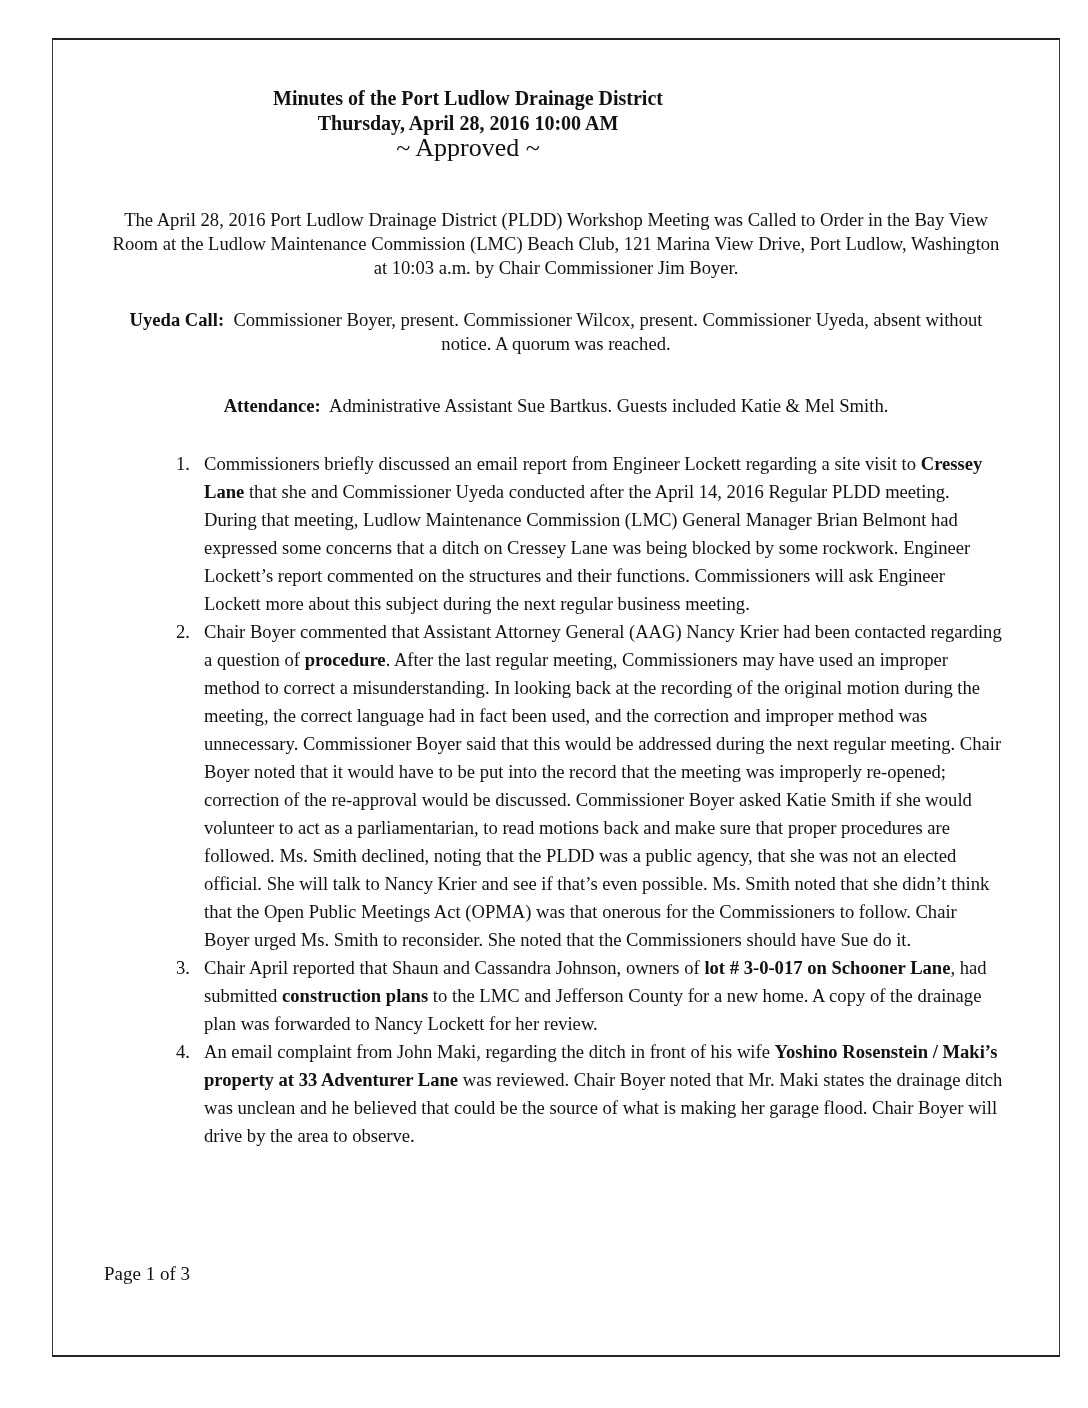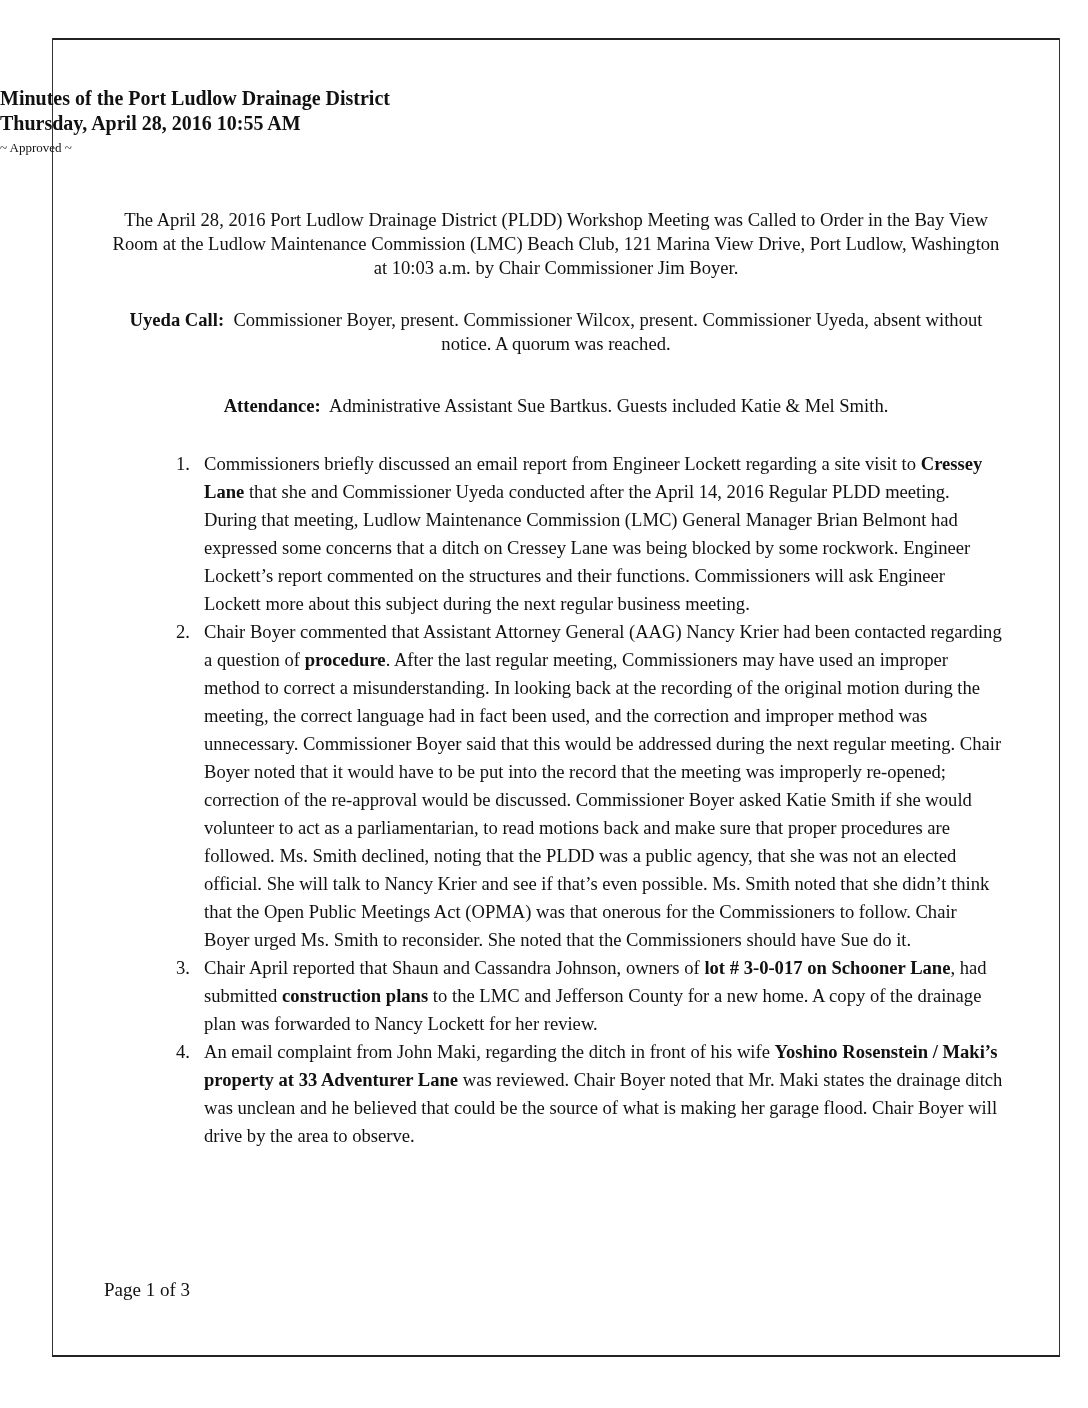--- a/index.html
+++ b/index.html
@@ -2,45 +2,45 @@
 <html><head>
 <meta charset="utf-8">
 <style>
   html, body { margin: 0; padding: 0; background: #ffffff; }
   body { width: 1088px; height: 1408px; position: relative; overflow: hidden;
          font-family: "Liberation Serif", "DejaVu Serif", serif; color: #111; }
   .frame-top { position: absolute; left: 52px; top: 38px; width: 1008px; height: 0; border-top: 2px solid #222; }
   .frame-left { position: absolute; left: 52px; top: 38px; width: 0; height: 1318px; border-left: 1px solid #333; }
   .frame-right { position: absolute; left: 1059px; top: 38px; width: 0; height: 1318px; border-left: 1px solid #333; }
   .frame-bottom { position: absolute; left: 52px; top: 1355px; width: 1008px; height: 0; border-top: 2px solid #222; }
-  .header { position: absolute; left: 0; width: 904px; top: 86px; text-align: left; }
+  .header { position: absolute; left: 16px; width: 904px; top: 86px; text-align: center; }
   .header .line { font-weight: bold; font-size: 20px; line-height: 25px; }
-  .header .status { font-size: 13px; line-height: 24px; }
+  .header .status { font-size: 26px; line-height: 24px; }
   .para { position: absolute; left: 111px; width: 890px; font-size: 18.6px; line-height: 24px; text-align: center; }
   .p-intro { top: 208px; }
   .p-roll { top: 308px; }
   .p-att { top: 380px; margin-top: 14px; }
   .items { position: absolute; left: 166px; top: 450px; width: 840px; margin: 0; padding: 0; list-style: none;
            font-size: 18.6px; line-height: 28px; }
   .items li { position: relative; padding-left: 38px; }
   .items .num { position: absolute; left: 10px; top: 0; }
   b { font-weight: bold; }
-  .footer { position: absolute; left: 104px; top: 1262px; font-size: 19px; line-height: 24px; margin-top: 16px; }
+  .footer { position: absolute; left: 104px; top: 1262px; font-size: 19px; line-height: 24px; }
 </style>
 </head>
 <body>
 
 <div class="frame-top"></div>
 <div class="frame-left"></div>
 <div class="frame-right"></div>
 <div class="frame-bottom"></div>
 
 <div class="header">
   <div class="line">Minutes of the Port Ludlow Drainage District</div>
-  <div class="line">Thursday, April 28, 2016 10:55 AM</div>
+  <div class="line">Thursday, April 28, 2016 10:00 AM</div>
   <div class="status">~ Approved ~</div>
 </div>
 
 <div class="para p-intro">The April 28, 2016 Port Ludlow Drainage District (PLDD) Workshop Meeting was Called to Order in the Bay View Room at the Ludlow Maintenance Commission (LMC) Beach Club, 121 Marina View Drive, Port Ludlow, Washington at 10:03 a.m. by Chair Commissioner Jim Boyer.</div>
 
 <div class="para p-roll">
   <b>Uyeda Call:</b>&nbsp;
   <span>Commissioner Boyer, present.  Commissioner Wilcox, present.  Commissioner Uyeda, absent without notice.  A quorum was reached.</span>
 </div>
 

